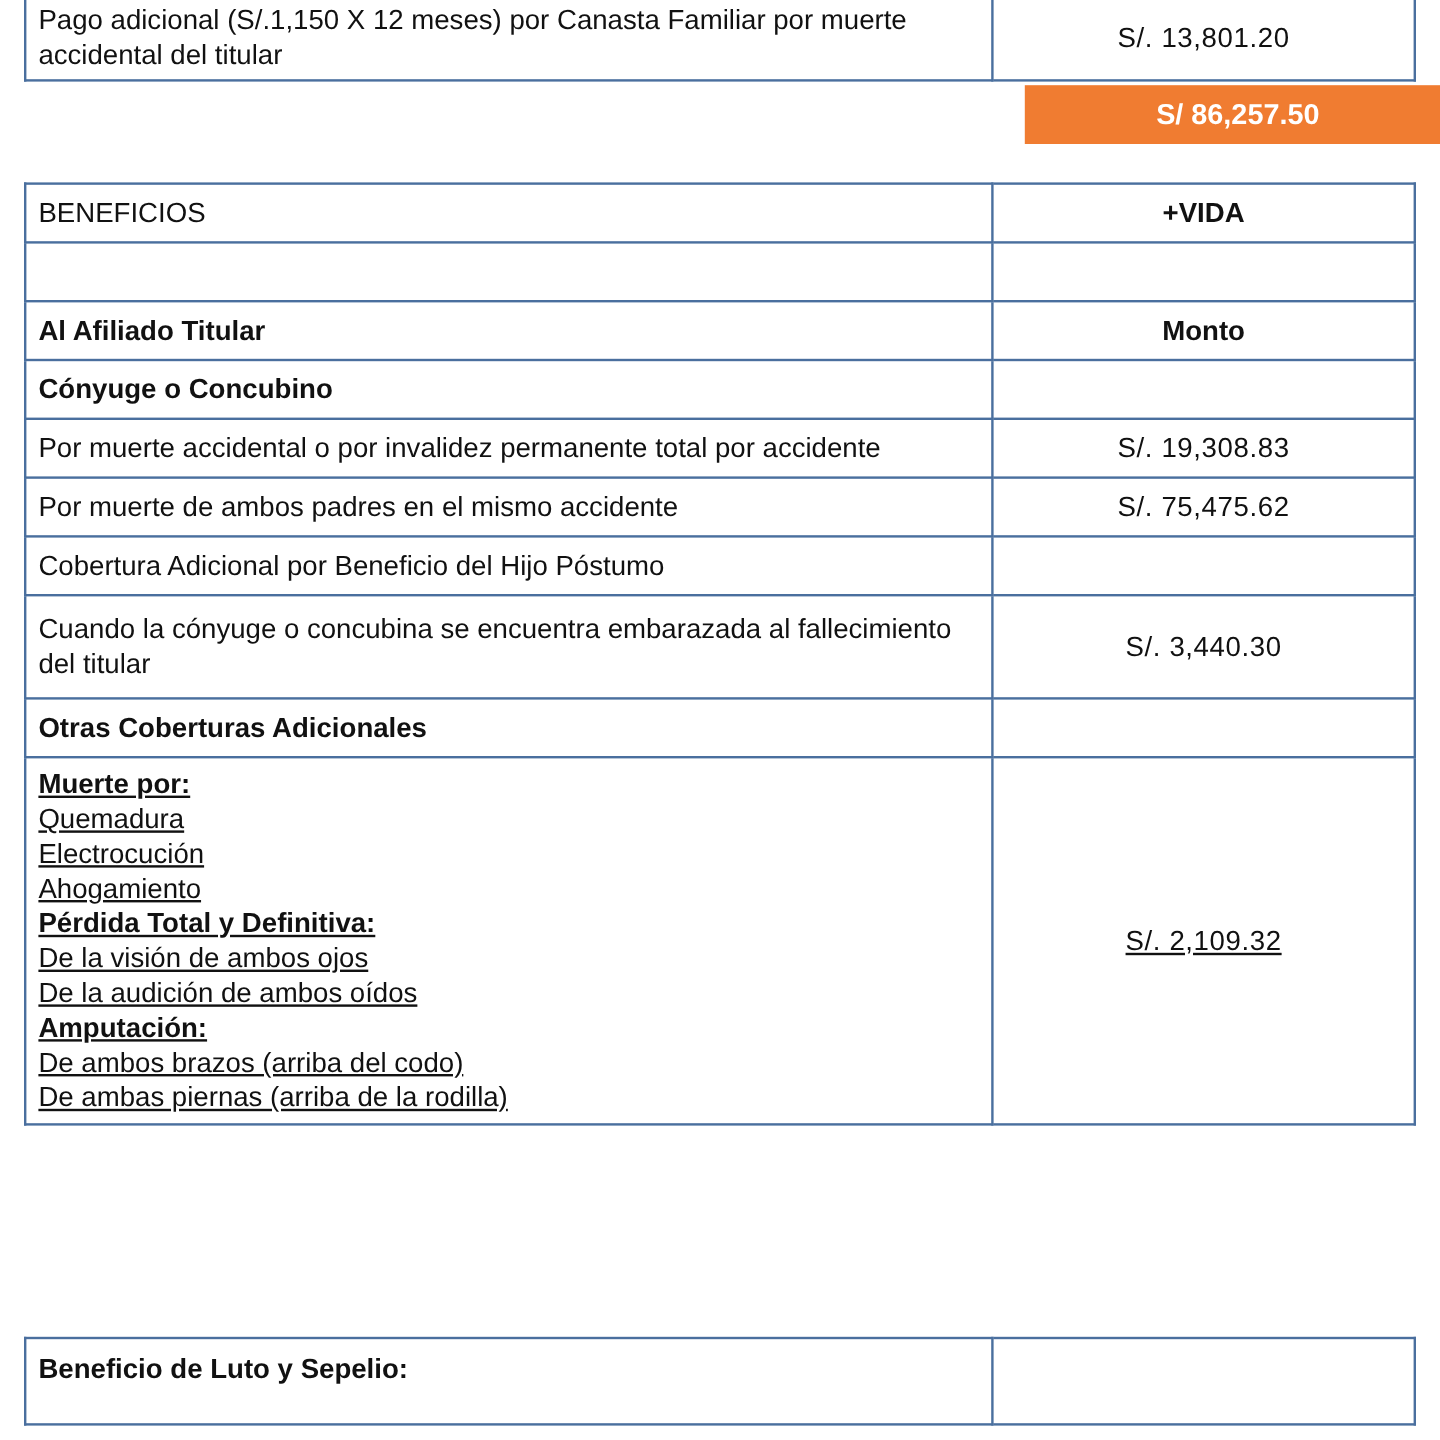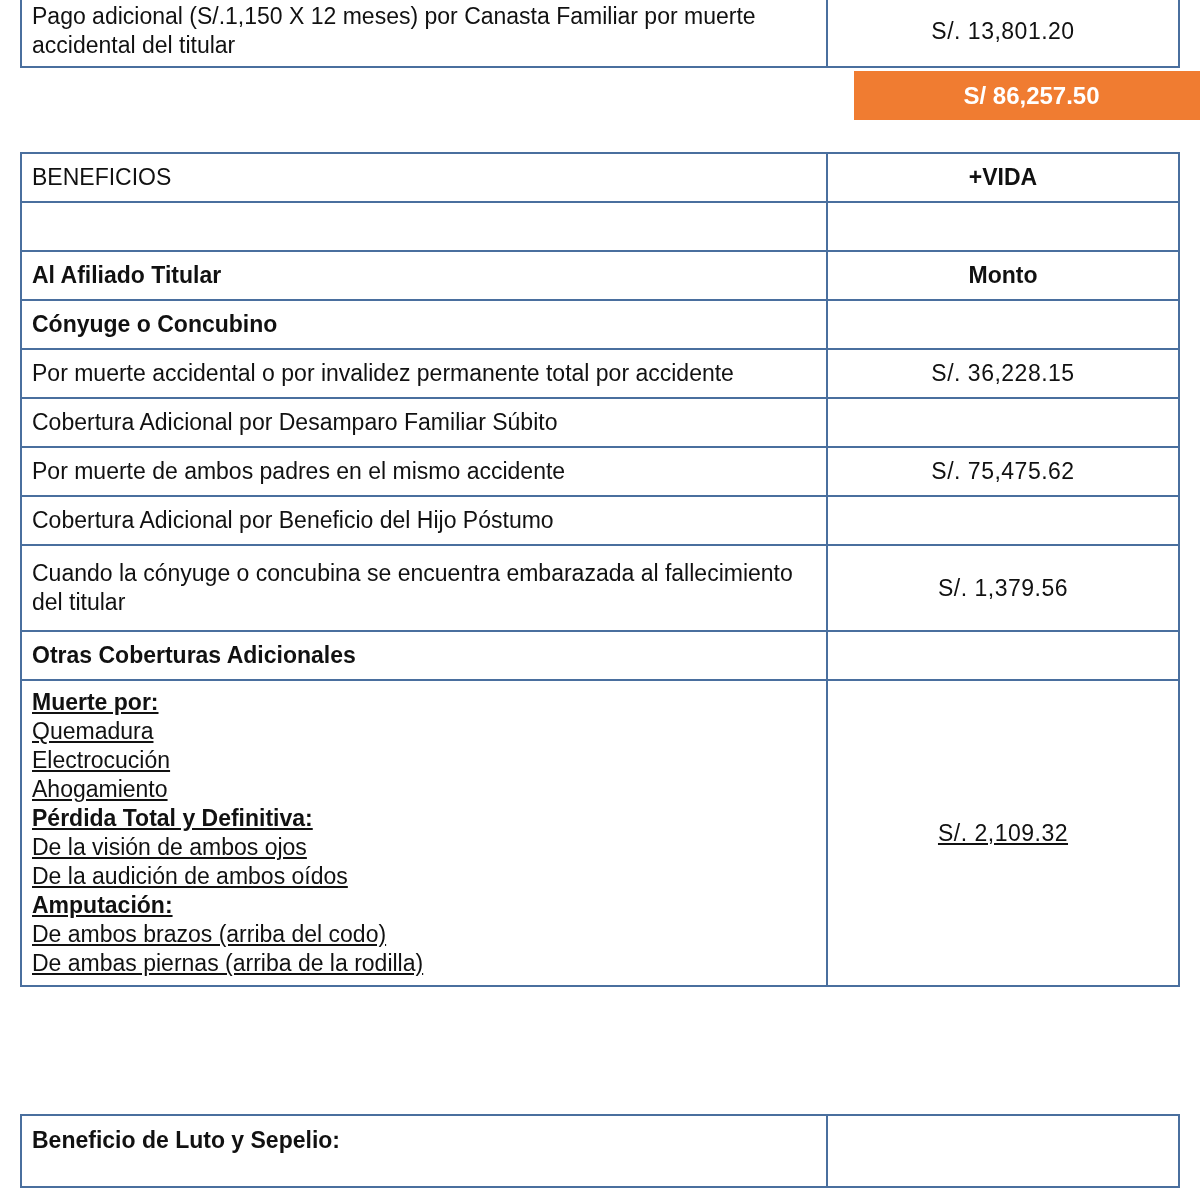--- a/index.html
+++ b/index.html
@@ -72,37 +72,33 @@
   <tr class="h1">
     <td class="c1 bold">Al Afiliado  Titular</td>
     <td class="c2 bold">Monto</td>
   </tr>
   <tr class="h1">
     <td class="c1 bold">Cónyuge  o Concubino</td>
     <td class="c2"></td>
   </tr>
   <tr class="h1">
     <td class="c1">Por muerte accidental o por invalidez permanente total por accidente</td>
-    <td class="c2 amt">S/.  36,228.15</td>
-  </tr>
-  <tr class="h1">
-    <td class="c1">Cobertura Adicional por Desamparo Familiar Súbito</td>
-    <td class="c2"></td>
+    <td class="c2 amt">S/.  19,308.83</td>
   </tr>
   <tr class="h1">
     <td class="c1">Por muerte de ambos padres en el mismo accidente</td>
     <td class="c2 amt">S/.   75,475.62</td>
   </tr>
   <tr class="h1">
     <td class="c1">Cobertura Adicional por Beneficio del Hijo Póstumo</td>
     <td class="c2"></td>
   </tr>
   <tr class="h2">
     <td class="c1">Cuando la cónyuge o concubina se encuentra embarazada al fallecimiento del titular</td>
-    <td class="c2 amt">S/.  1,379.56</td>
+    <td class="c2 amt">S/.  3,440.30</td>
   </tr>
   <tr class="h1">
     <td class="c1 bold">Otras Coberturas Adicionales</td>
     <td class="c2"></td>
   </tr>
   <tr class="h3">
     <td class="c1">
       <span class="list-line bold">Muerte por:</span>
       <span class="list-line">Quemadura</span>
       <span class="list-line">Electrocución</span>

